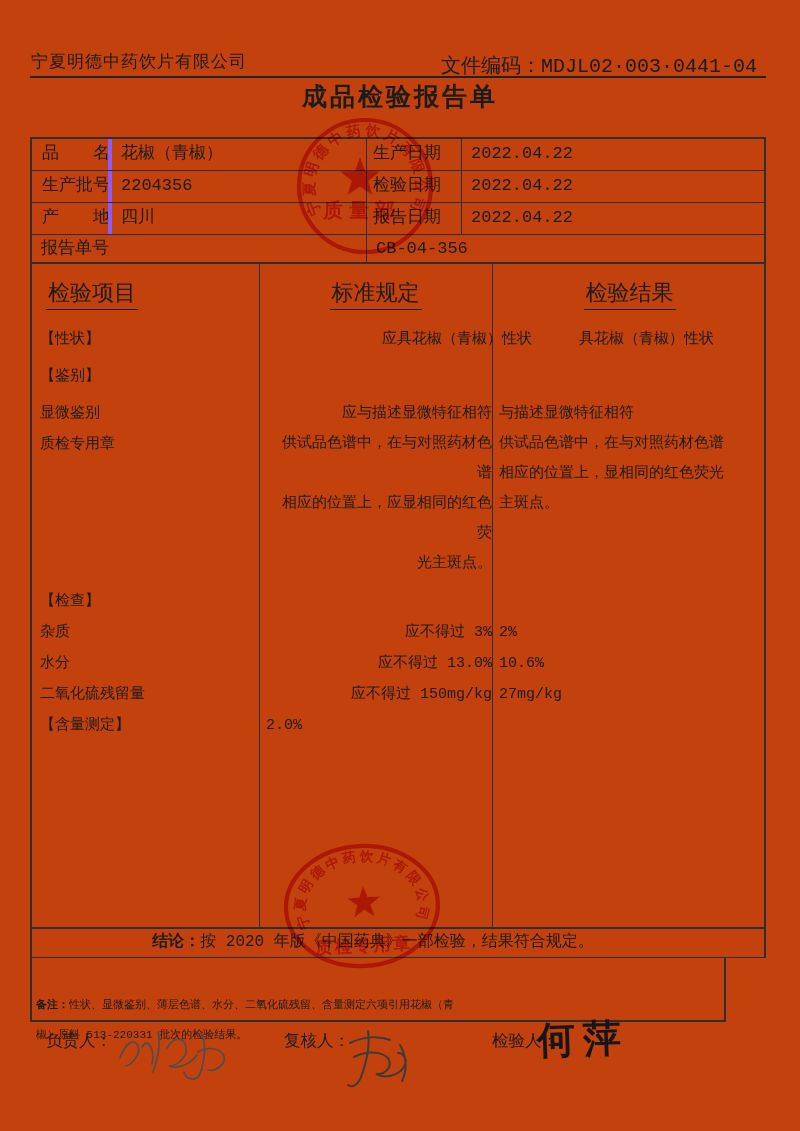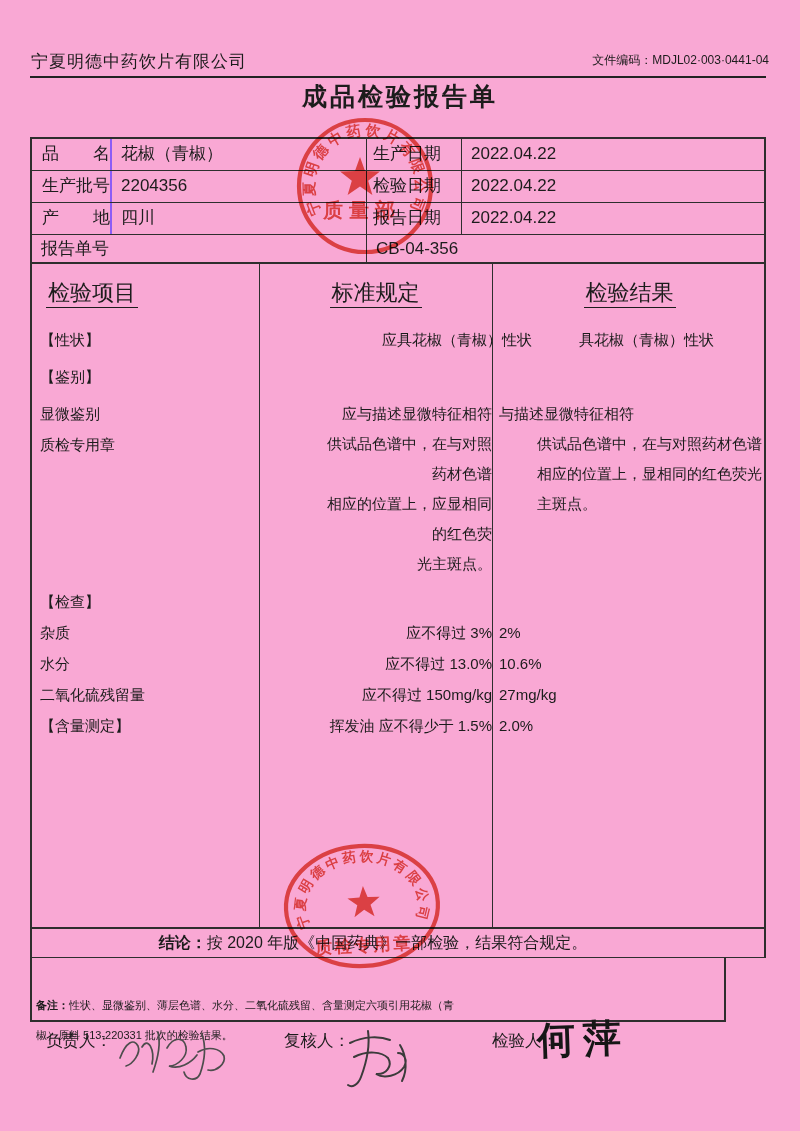--- a/index.html
+++ b/index.html
@@ -1,34 +1,34 @@
 <!DOCTYPE html>
 <html><head>
 <meta charset="utf-8">
 <style>
   html,body{margin:0;padding:0;background:#fff;}
-  .page{position:relative;width:800px;height:1131px;background:#f9a8d4;overflow:hidden;
-        font-family:Liberation Sans, sans-serif;color:#1c1c1c;}
+  .page{position:relative;width:800px;height:1131px;background:#c2410c;overflow:hidden;
+        font-family:Liberation Mono, monospace;color:#1c1c1c;}
 
   
   .company{position:absolute;left:31px;top:50px;font-size:17px;letter-spacing:1px;}
-  .doccode{position:absolute;right:31px;top:52px;font-size:12px;}
+  .doccode{position:absolute;right:43px;top:52px;font-size:20px;}
   .hrule{position:absolute;left:30px;top:76px;width:736px;height:2px;background:#222;}
   .title{position:absolute;left:0;top:80px;width:100%;text-align:center;
          font-size:25px;font-weight:bold;letter-spacing:3px;}
 
   
   .info-table{position:absolute;left:30px;top:137px;width:736px;box-sizing:border-box;
               border:2px solid #2e2e2e;border-bottom:none;font-size:17px;}
   .irow{display:grid;grid-template-columns:80px 255px 95px 1fr;height:31px;line-height:30px;
         border-bottom:1px solid #2e2e2e;}
   .irow:last-child{border-bottom:none;}
   .irow-last{display:grid;grid-template-columns:335px 1fr;height:29px;line-height:28px;}
   .icell{padding-left:9px;overflow:hidden;white-space:nowrap;}
-  .ilabel{border-right:2px solid #8b5cf6;padding-left:10px;}
+  .ilabel{border-right:4px solid #8b5cf6;padding-left:10px;}
   .ival1{border-right:1px solid #2e2e2e;}
   .ilabel2{border-right:1px solid #2e2e2e;padding-left:6px;}
 
   
   .main-table{position:absolute;left:30px;top:262px;width:736px;height:665px;box-sizing:border-box;
               border:2px solid #2e2e2e;border-bottom:none;font-size:15px;}
   .vline{position:absolute;top:0;bottom:0;width:1px;background:#2e2e2e;}
   .vline.v1{left:227px;}
   .vline.v2{left:460px;}
   .mhead{display:grid;grid-template-columns:227px 233px 275px;height:48px;padding-top:14px;
@@ -36,21 +36,21 @@
   .mhead .h1{padding-left:14px;}
   .mhead .h2,.mhead .h3{text-align:center;}
   .uline{border-bottom:1.5px solid #1c1c1c;padding:0 2px 2px 2px;}
   .mbody{padding-top:12px;}
   .mrow{display:grid;grid-template-columns:227px 233px 275px;line-height:31px;}
   .mrow.gap{margin-bottom:6px;gap:40px;}
   .mrow.gap-after{margin-bottom:7px;}
   .mcell{padding-left:8px;}
   .mcell.c2{padding-left:22px;text-align:right;}
   .mcell.c3{padding-left:7px;}
-  .para{white-space:pre-line;line-height:30px;margin-left:38px;}
+  .para{white-space:pre-line;line-height:30px;}
 
   
   .conclusion-row{position:absolute;left:30px;top:927px;width:736px;height:31px;box-sizing:border-box;
                   border:2px solid #2e2e2e;border-bottom:1px solid #2e2e2e;
                   text-align:center;line-height:27px;font-size:16px;padding-right:50px;}
   .remark-row{position:absolute;left:30px;top:958px;width:696px;height:64px;box-sizing:border-box;
               border:2px solid #2e2e2e;border-top:none;
               font-size:11px;line-height:30px;padding:2px 8px 0 4px;
               text-indent:84px;white-space:pre-line;}
   .blabel{font-weight:bold;}
@@ -153,21 +153,20 @@
         <div class="mcell c2">应不得过 13.0%</div>
         <div class="mcell c3">10.6%</div>
       </div>
       <div class="mrow">
         <div class="mcell">二氧化硫残留量</div>
         <div class="mcell c2">应不得过 150mg/kg</div>
         <div class="mcell c3">27mg/kg</div>
       </div>
       <div class="mrow">
         <div class="mcell">【含量测定】</div>
-        <div class="mcell c2">挥发油  应不得少于 1.5%</div>
         <div class="mcell c3">2.0%</div>
       </div>
     </div>
   </div>
 
   <div class="conclusion-row">
     <span class="blabel">结论：</span><span>按 2020 年版《中国药典》一部检验，结果符合规定。</span>
   </div>
 
   <div class="remark-row">

